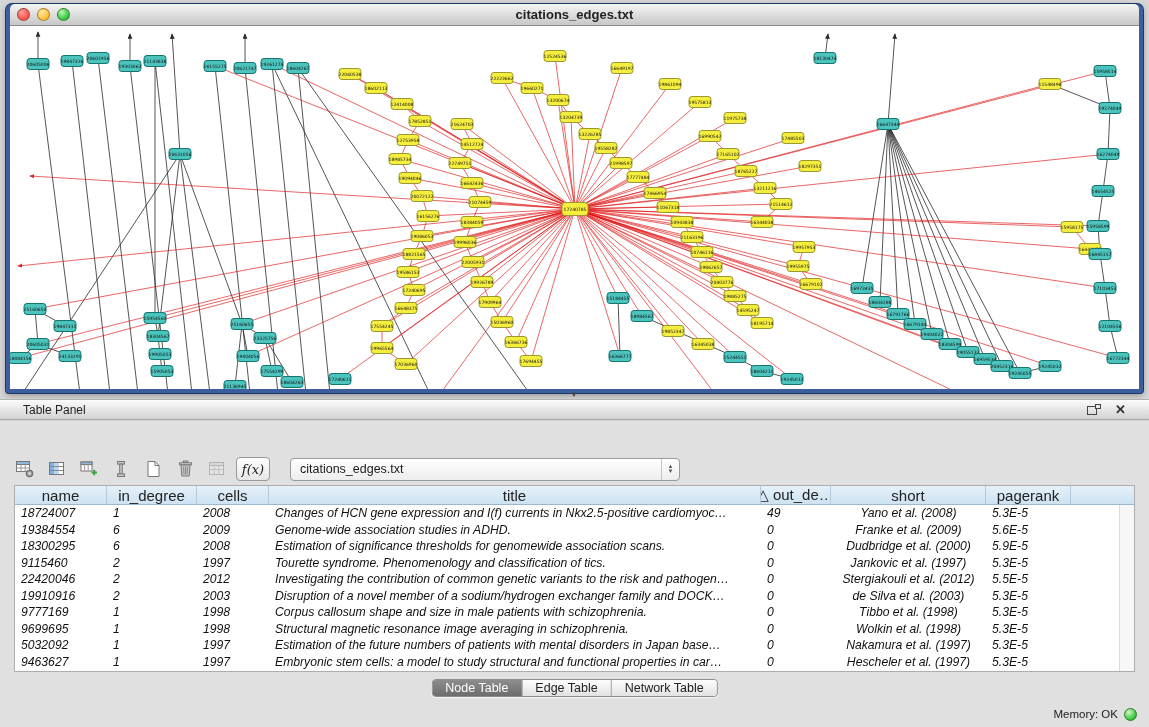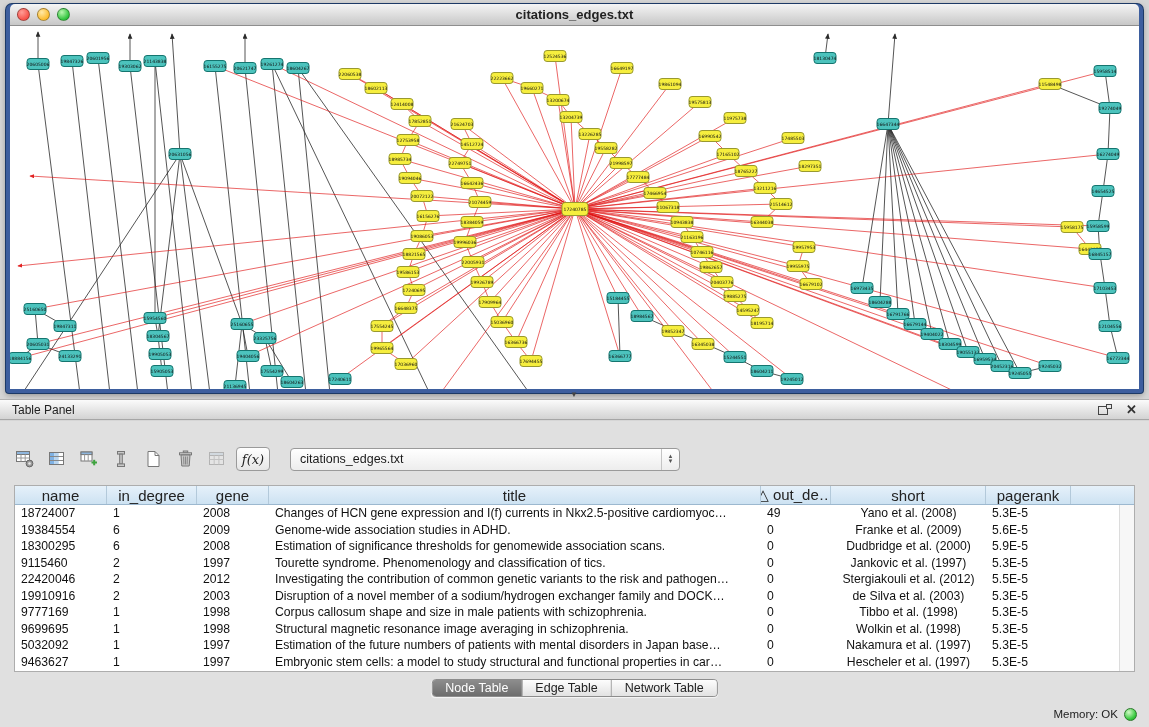--- a/index.html
+++ b/index.html
@@ -26,51 +26,51 @@
   .n-y { fill:#f6ee3e; stroke:#99992f; stroke-width:1; }
   .nl  { font-size:4.5px; text-anchor:middle; fill:#111; font-family:"DejaVu Sans", sans-serif; }
 
   
   .divider-handle { position:absolute; left:566px; top:390px; width:16px; height:10px; text-align:center;
     font-size:8px; color:#444; line-height:10px; cursor:row-resize; }
 
   
   .panel-header { position:absolute; left:0; top:399px; width:1149px; height:21px;
     background:linear-gradient(#fbfbfb,#d3d3d3); border-top:1px solid #b2b2b2; border-bottom:1px solid #a6a6a6;
-    display:flex; align-items:center; padding:0 12px;justify-content:center; }
+    display:flex; align-items:center; padding:0 23px;justify-content:center; }
   .panel-title { font-size:12px; color:#222; }
   .panel-header .spacer { flex:1; }
   .float-btn { width:14px; height:12px; margin-right:14px; position:relative; cursor:pointer; }
   .float-btn .outer { position:absolute; left:0; top:2px; width:10px; height:9px; border:1.5px solid #444; }
   .float-btn .inner { position:absolute; right:0; top:0; width:6px; height:5px; border:1.5px solid #444; background:#e8e8e8; }
   .close-btn { font-size:13px; font-weight:bold; color:#333; cursor:pointer; line-height:1; }
 
   .panel-body { position:absolute; left:0; top:421px; width:1149px; height:306px; background:#e0e0e0; }
 
   
-  .toolbar { position:absolute; left:12px; top:24px; height:28px; display:flex; align-items:center; gap:6px; }
+  .toolbar { position:absolute; left:12px; top:34px; height:28px; display:flex; align-items:center; gap:6px; }
   .icon-btn { width:26px; height:26px; display:flex; align-items:center; justify-content:center;
     border-radius:4px; cursor:pointer; }
   .fx-btn { width:34px; height:24px; border:1px solid #9a9a9a; border-radius:4px;
     background:linear-gradient(#ffffff,#e6e6e6); display:flex; align-items:center; justify-content:center;
     font-family:"DejaVu Serif", serif; font-style:italic; font-size:13px; color:#222; cursor:pointer; }
   .combo { margin-left:14px; width:390px; height:23px; border:1px solid #9a9a9a; border-radius:4px;
     background:linear-gradient(#ffffff,#ededed); display:flex; align-items:center; padding-left:9px; cursor:pointer; }
   .combo .val { font-size:12.5px; color:#1a1a1a; flex:1; }
   .combo .arrows { display:flex; flex-direction:column; align-items:center; justify-content:center;
     border-left:1px solid #c4c4c4; height:100%; width:18px; color:#555; }
   .combo .arrows span { font-size:6px; line-height:5px; }
 
   
   .dtable { position:absolute; left:14px; top:64px; width:1121px; height:187px; background:#fff;
     border:1px solid #adadad; overflow:hidden; }
   .thead { display:flex; height:19px; background:linear-gradient(#e6f1fa,#cde2f2); border-bottom:1px solid #9cb8cf; }
   .th { display:flex; align-items:center; justify-content:center; font-size:15px; color:#222;
     border-right:1px solid #b3c9da; cursor:pointer; overflow:hidden; white-space:nowrap; }
-  .trow { display:flex; height:16.5px; line-height:16.5px; cursor:default; }
+  .trow { display:flex; height:16.5px; line-height:16.5px; cursor:default;font-style:italic; }
   .tcell { font-size:12.2px; color:#111; padding:0 6px; white-space:nowrap; overflow:hidden; }
   .tcell.center { text-align:center; }
   .c0{width:92px;} .c1{width:90px;} .c2{width:72px;} .c3{width:492px;} .c4{width:70px;}
   .c5{width:155px;} .c6{width:85px;} .c7{flex:1; border-right:none;}
   .vscroll { position:absolute; right:0; top:19px; bottom:0; width:15px; background:#f7f7f7; border-left:1px solid #dcdcdc; }
 
   
   .table-tabs { position:absolute; left:50%; bottom:30px; transform:translateX(-50%); display:flex;
     border:1px solid #8d8d8d; border-radius:4px; overflow:hidden; box-shadow:0 1px 1px rgba(255,255,255,.7); }
   .tab { padding:1px 13px; font-size:12.5px; color:#222; background:linear-gradient(#fdfdfd,#e2e2e2);
@@ -899,21 +899,21 @@
           <span>▲</span>
           <span>▼</span>
         </span>
     </div>
   </div>
 
   <div class="dtable">
     <div class="thead">
         <div class="th c0">name</div>
         <div class="th c1">in_degree</div>
-        <div class="th c2">gene</div>
+        <div class="th c2">cells</div>
         <div class="th c3">title</div>
         <div class="th c4">△ out_de…</div>
         <div class="th c5">short</div>
         <div class="th c6">pagerank</div>
         <div class="th c7"></div>
       </div>
     <div>
         <div class="trow">
           <div class="tcell c0">18724007</div>
           <div class="tcell c1">1</div>

